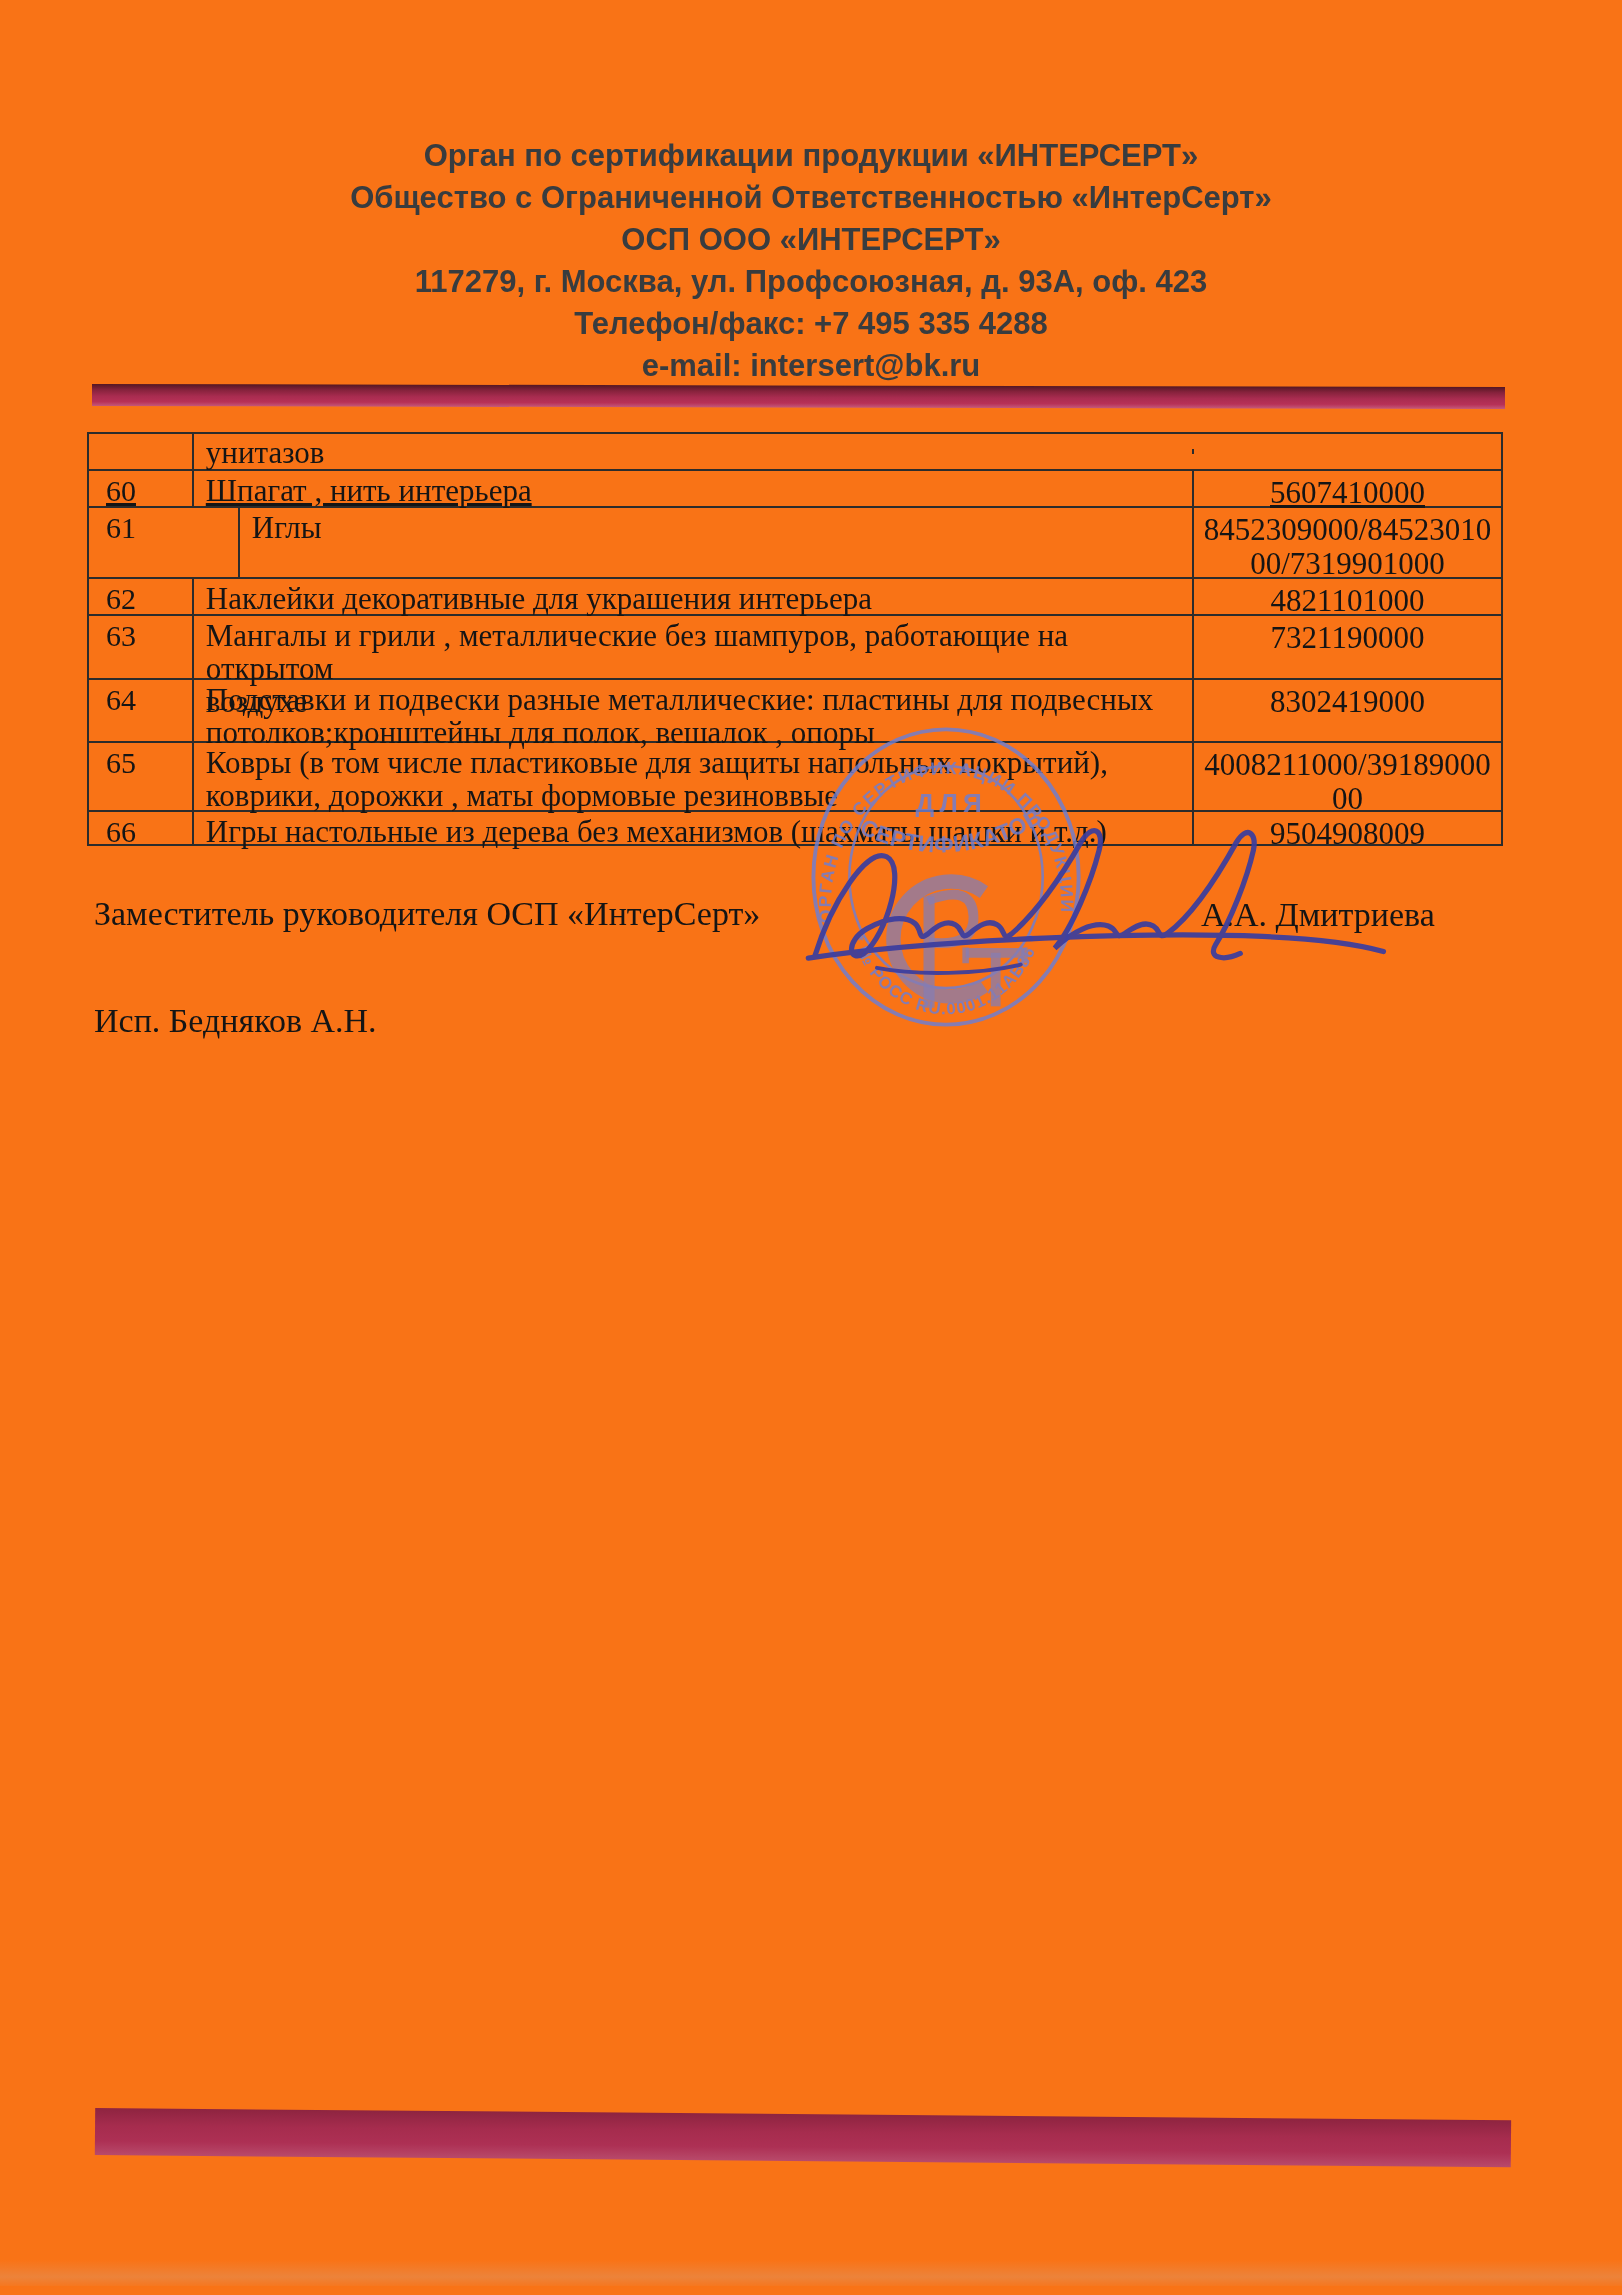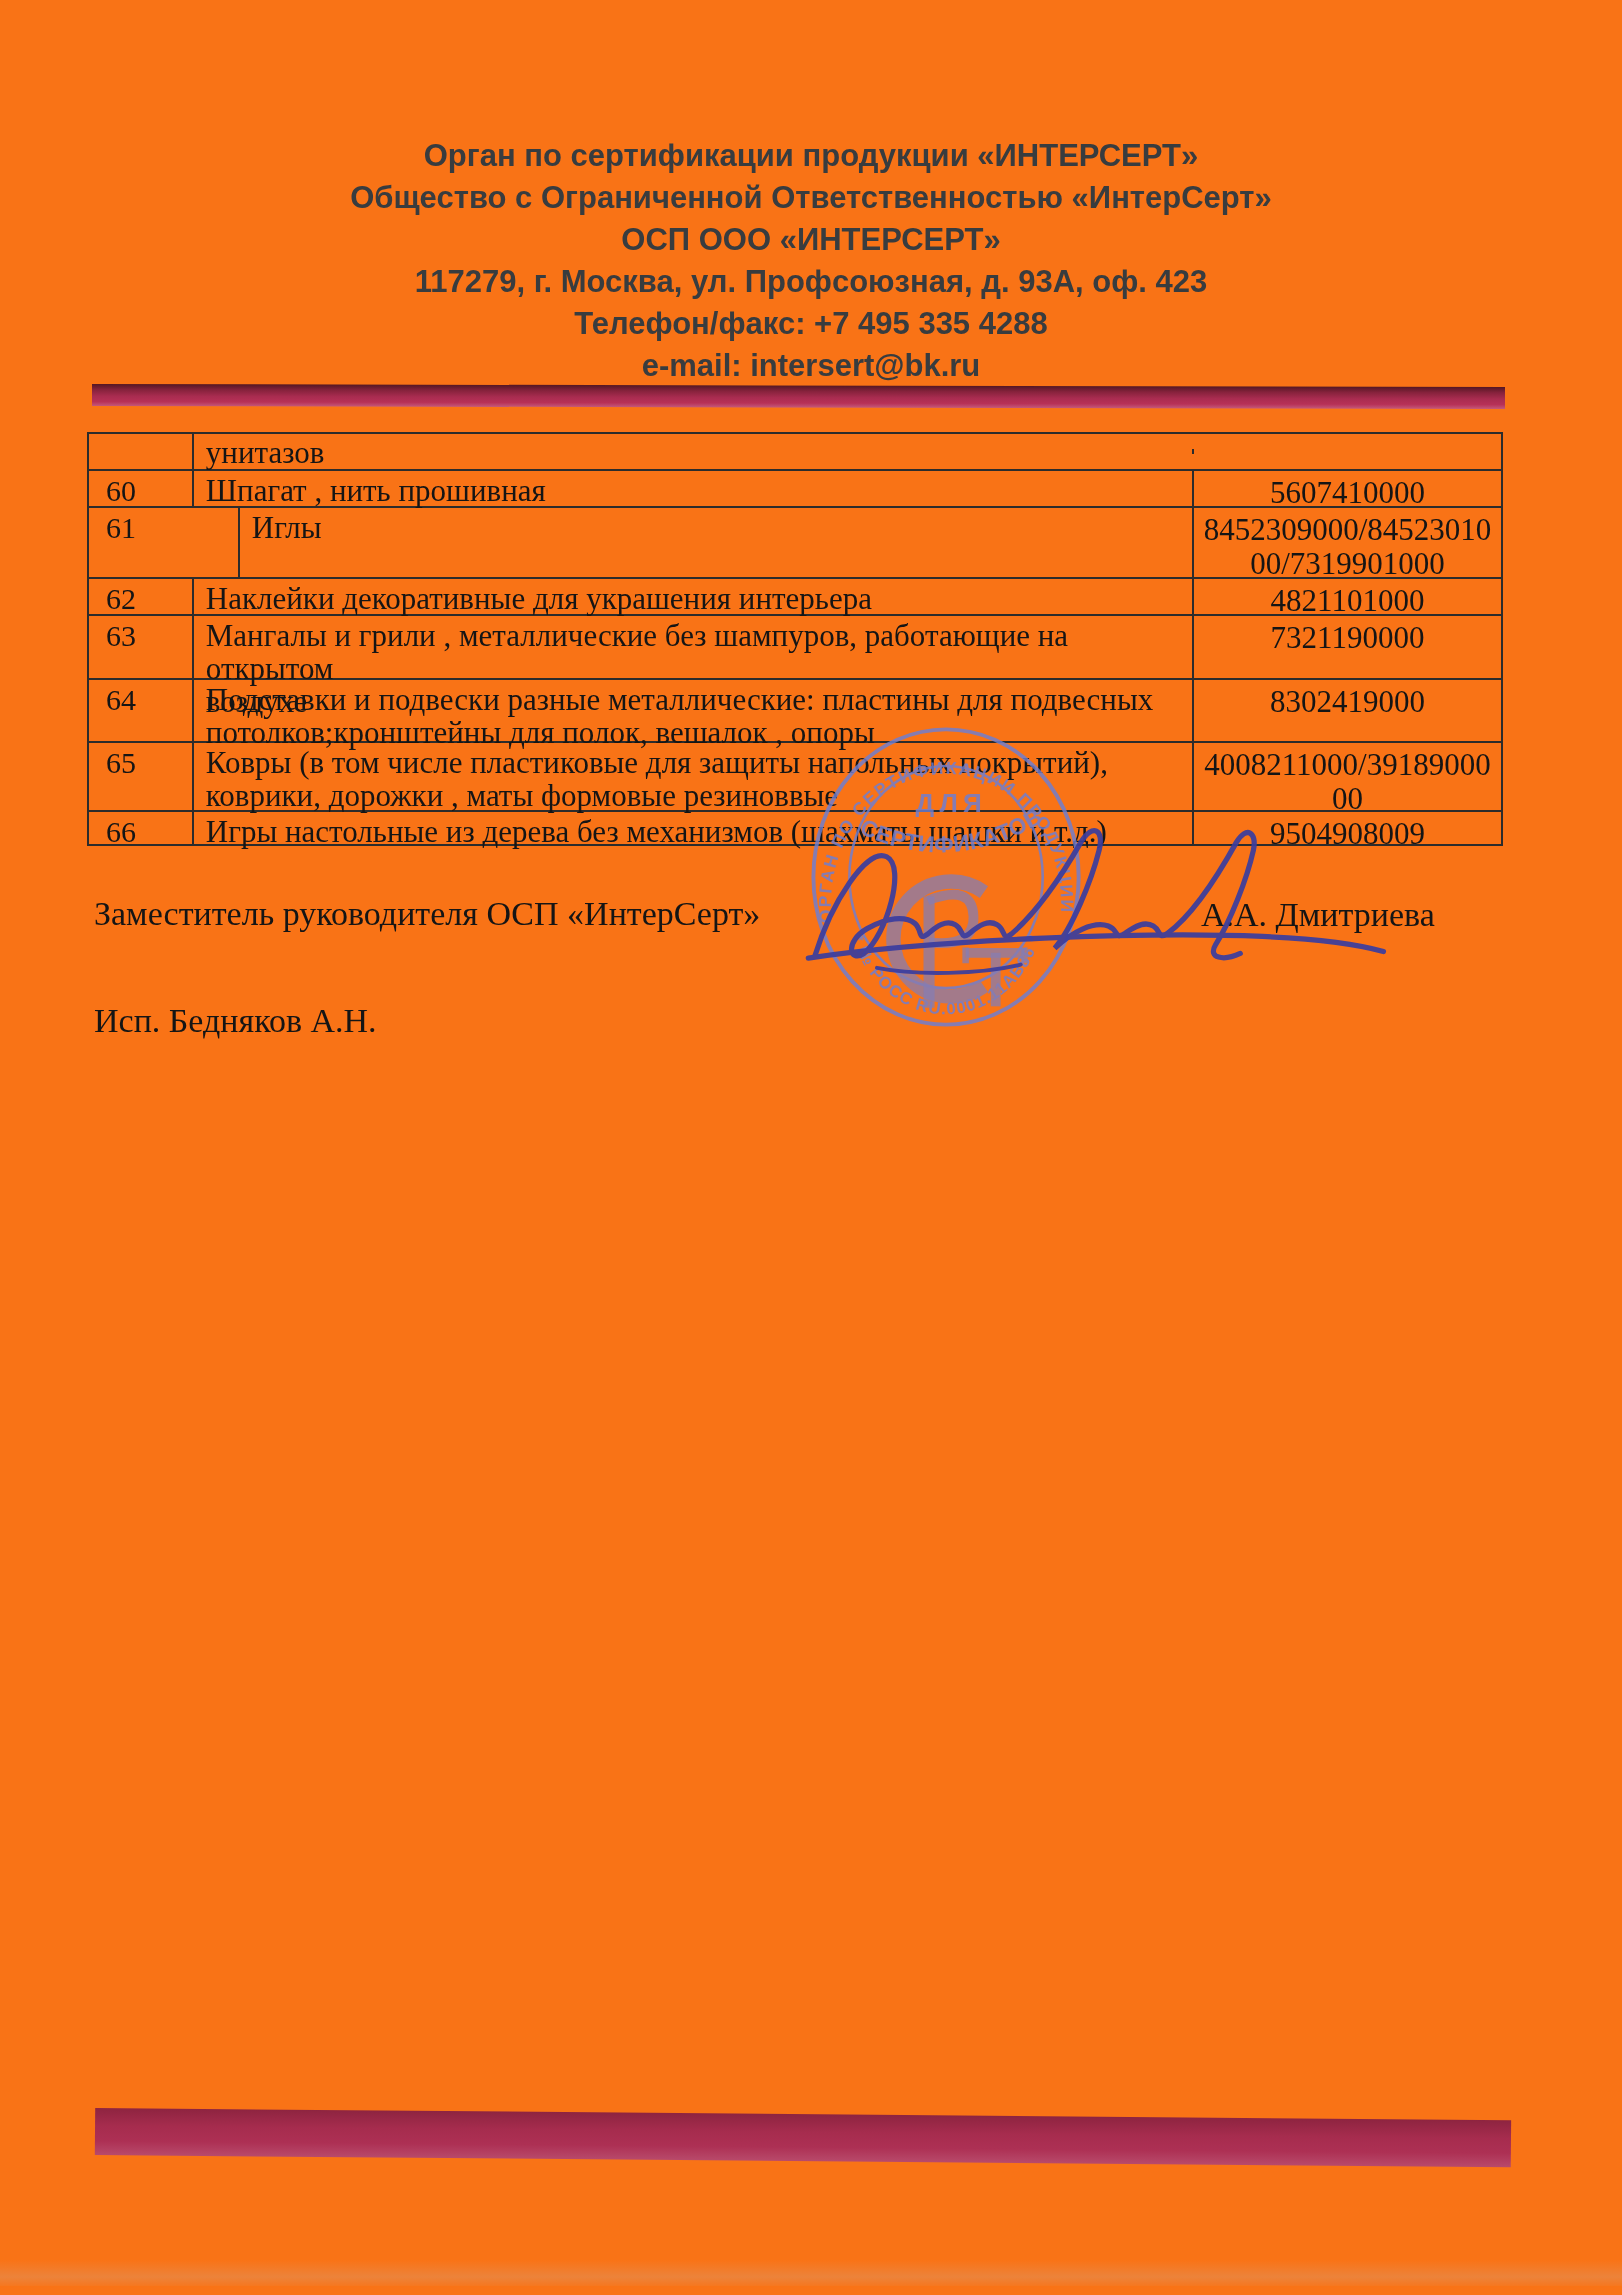--- a/index.html
+++ b/index.html
@@ -57,23 +57,23 @@
   </div>
 
   <div class="bar bar-top"></div>
 
   <div class="doc-table" id="doc-table" style="border-color: rgb(44, 44, 44);">
       <div class="t-row" style="height: 35px; align-items: center;">
         <div class="cell cell-num"></div>
         <div class="cell cell-desc">унитазов</div>
         <div class="cell cell-code"></div>
       </div>
-      <div class="t-row" style="height: 37px;">
+      <div class="t-row" style="height: 37px; text-decoration: underline;">
         <div class="cell cell-num">60</div>
-        <div class="cell cell-desc">Шпагат , нить прошивная</div>
+        <div class="cell cell-desc">Шпагат , нить интерьера</div>
         <div class="cell cell-code">5607410000</div>
       </div>
       <div class="t-row" style="height: 71px; gap: 46px;">
         <div class="cell cell-num">61</div>
         <div class="cell cell-desc">Иглы</div>
         <div class="cell cell-code">8452309000/84523010
 00/7319901000</div>
       </div>
       <div class="t-row" style="height: 37px;">
         <div class="cell cell-num">62</div>

